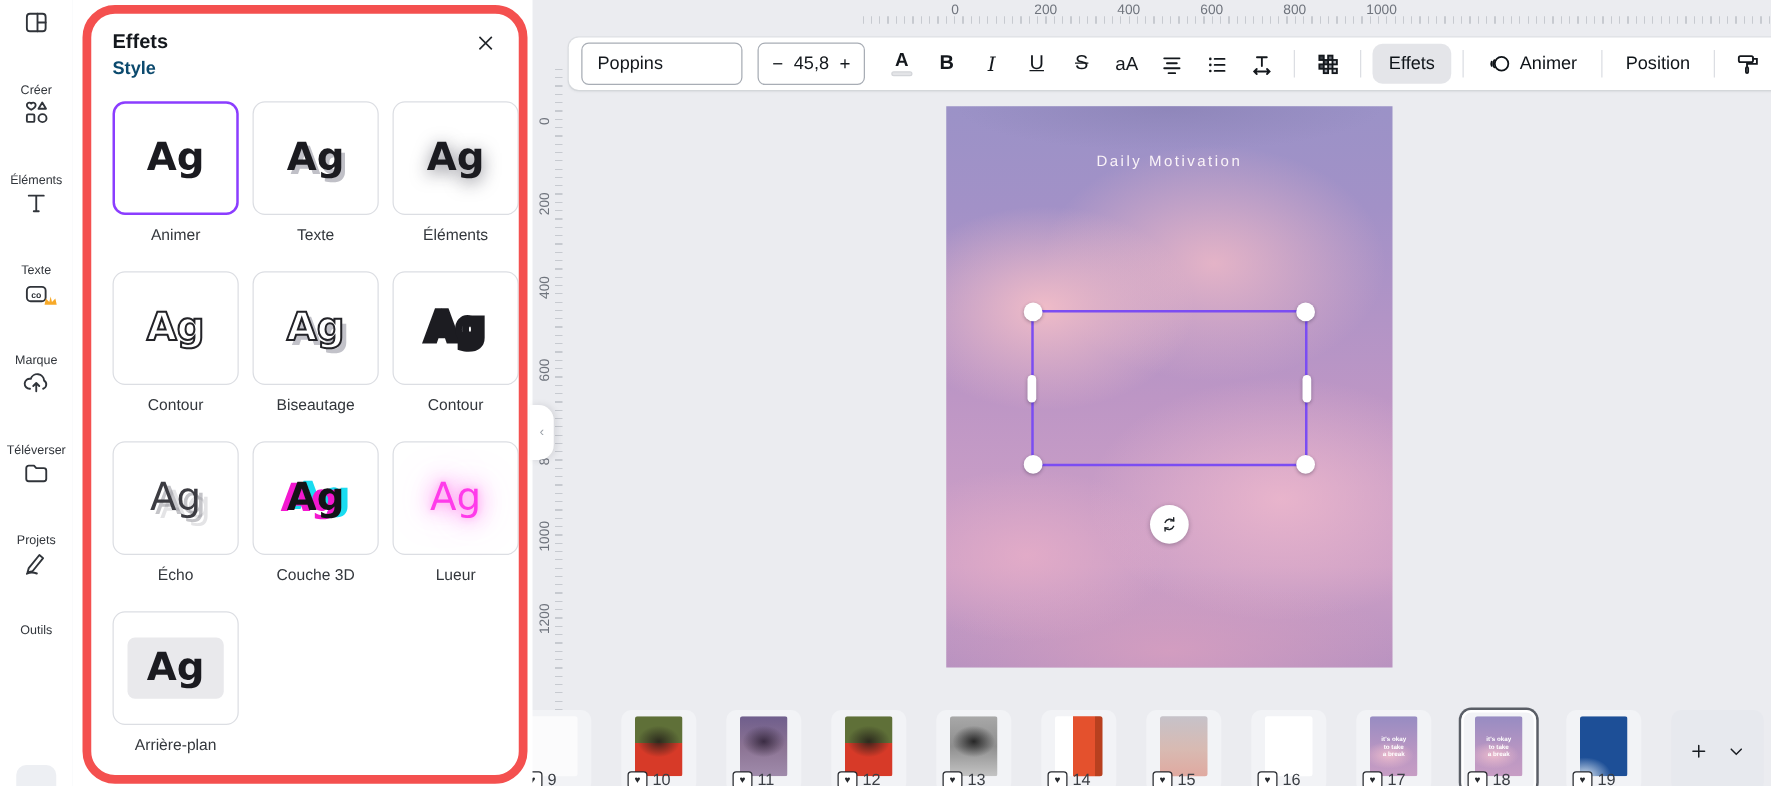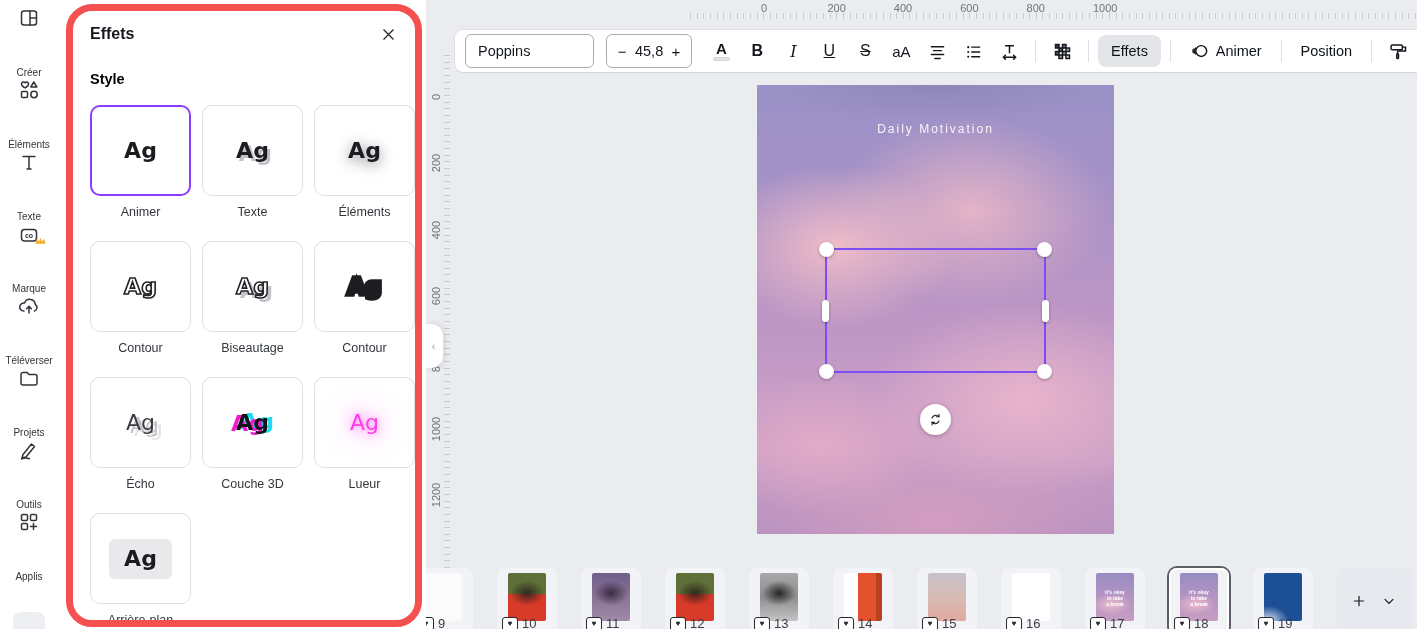--- a/index.html
+++ b/index.html
@@ -18,28 +18,28 @@
   
   .panel-bg { position:absolute; left:58px; top:0; width:368px; height:629px; background:#fff; z-index:30; }
   .red-ring { position:absolute; left:66px; top:4px; width:356px; height:623px; border:7px solid #f4504f; border-radius:26px; z-index:33; pointer-events:none; }
   .collapse-tab { position:absolute; left:424px; top:324px; width:19px; height:44px; background:#fff; border-radius:0 12px 12px 0; box-shadow:2px 0 6px rgba(20,24,28,.10); z-index:31; color:#9aa0a8; font-size:11px; display:flex; align-items:center; justify-content:center; cursor:pointer; }
 
   .panel { position:absolute; left:73px; top:11px; width:342px; height:616px; z-index:32; padding:10px 0 0 17px; overflow:hidden; }
   .panel-head { display:flex; align-items:center; justify-content:space-between; padding-right:14px; }
   .panel-title { font-size:16px; font-weight:bold; color:#14181d; }
   .close-btn { width:26px; height:26px; display:flex; align-items:center; justify-content:center; cursor:pointer; }
   .close-btn svg { width:17px; height:17px; stroke:#22262b; stroke-width:1.8; }
-  .section-title { margin-top:24px; font-size:14.5px; font-weight:bold; color:#000000; }
+  .section-title { font-size:14.5px; font-weight:bold; color:#0c4a6e; }
 
   .style-grid { margin-top:18px; display:grid; grid-template-columns:repeat(3,101px); grid-auto-rows:136px; column-gap:11px; }
   .style-cell { display:flex; flex-direction:column; align-items:center; cursor:pointer; }
   .style-tile { width:101px; height:91px; background:#fff; border:1px solid #dcdee3; border-radius:10px; display:flex; align-items:center; justify-content:center; }
   .style-cell.selected .style-tile { border:2px solid #8b3dff; }
   .style-label { margin-top:9px; font-size:12.5px; color:#33373c; }
-  .ag { font-family:"DejaVu Sans", sans-serif; font-size:22px; font-weight:800; color:#1b1b20; line-height:1; }
+  .ag { font-family:"DejaVu Sans", sans-serif; font-size:31px; font-weight:800; color:#1b1b20; line-height:1; }
   .fx-ombre { text-shadow:3px 3px 0 #c0c0c7; }
   .fx-elevation { text-shadow:0 3px 14px rgba(30,30,45,.55); }
   .fx-contour-creux { color:#fff; -webkit-text-stroke:1.6px #232328; text-shadow:0 0 1px #232328; }
   .fx-biseautage { color:#fff; -webkit-text-stroke:1.6px #232328; text-shadow:4px 4px 0 #c2c2c9; }
   .fx-contour-plein { color:#c8c8cf; -webkit-text-stroke:5.5px #1c1c21; }
   .fx-echo { font-weight:400; color:#3c3c42; text-shadow:4px 3px 0 rgba(100,100,110,.38), 8px 6px 0 rgba(130,130,140,.22); }
   .fx-couche3d { color:#131317; text-shadow:-5px 1px 0 #f318cf, 5px -1px 0 #19dcf0; }
   .fx-lueur { font-weight:500; color:#ff3bea; text-shadow:0 0 5px #ffb0f2, 0 0 16px #ff63e9, 0 0 30px rgba(255,99,233,.55); }
   .fx-arriereplan { background:#e9e9ec; border-radius:6px; padding:9px 15px; }
 
@@ -477,25 +477,16 @@
         </svg>
       <span class="sb-label">Projets</span>
     </div>
     <div class="sb-item">
       <svg viewBox="0 0 24 24">
           <path d="M6 16.5L14.5 6l3 2.5L9 19l-4 1z"></path>
           <path d="M4.5 21c2.5-1.3 5-1.3 8-.2"></path>
         </svg>
       <span class="sb-label">Outils</span>
     </div>
-    <div class="sb-item">
-      <svg viewBox="0 0 24 24">
-          <rect x="4.5" y="4.5" width="6" height="6" rx="1.3"></rect>
-          <rect x="13.5" y="4.5" width="6" height="6" rx="1.3"></rect>
-          <rect x="4.5" y="13.5" width="6" height="6" rx="1.3"></rect>
-          <path d="M16.5 13.5v6M13.5 16.5h6"></path>
-        </svg>
-      <span class="sb-label">Applis</span>
-    </div>
     <div class="sb-extra"></div>
   </div>
 
 </div>
 
 </body></html>

